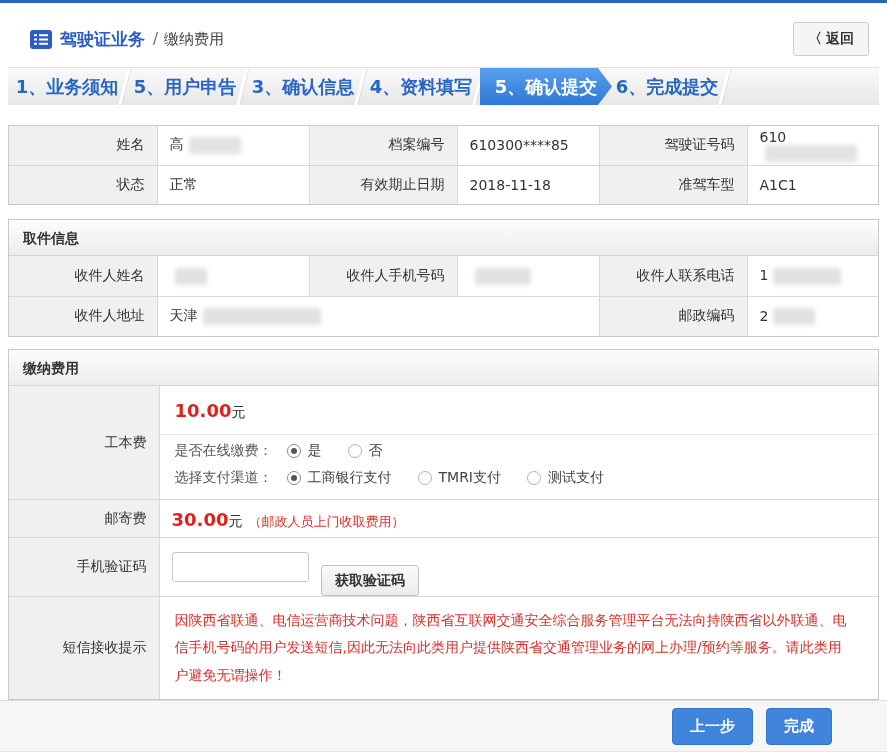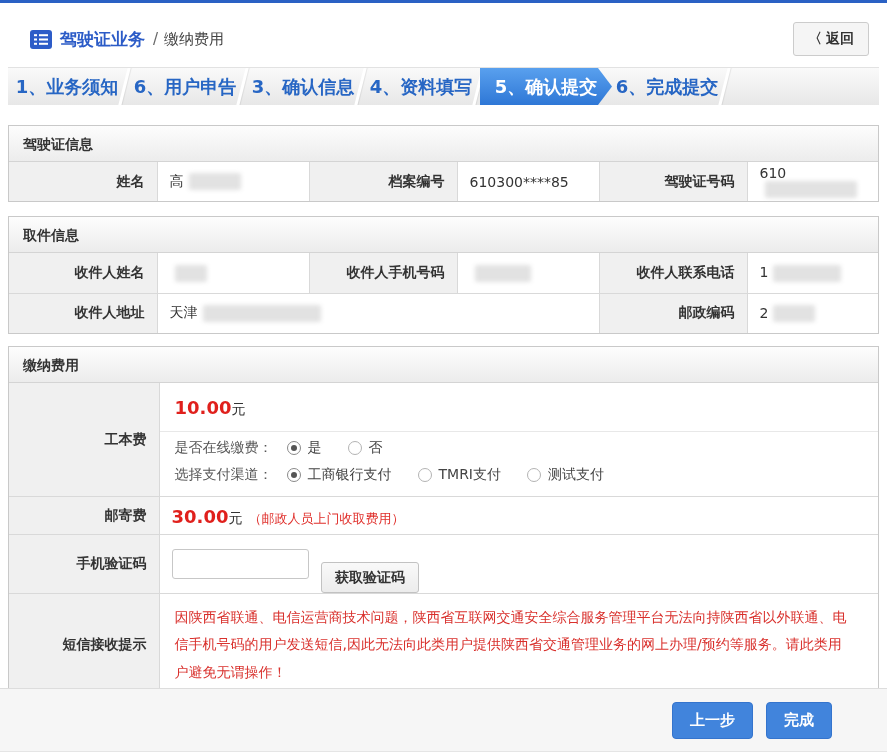--- a/index.html
+++ b/index.html
@@ -33,21 +33,21 @@
 
   
   .section { border:1px solid #c9c9c9; margin:0 8px; }
   .sec-license { margin-top:20px; }
   .sec-pickup { margin-top:14px; }
   .sec-fees { margin-top:12px; }
   .section-header { height:36px; line-height:36px; padding-left:14px; font-size:14px; font-weight:bold;
           color:#333; background:linear-gradient(#fdfdfd,#ececec); border-bottom:1px solid #d4d4d4; }
   table { width:100%; border-collapse:collapse; border-style:hidden; table-layout:fixed; }
   td { border:1px solid #d9d9d9; font-size:14px; vertical-align:middle; }
-  td.lbl { background:#f0f0f0; text-align:right; padding-right:12px; font-weight:bold; color:#333; }
+  td.lbl { background:#f0f0f0; text-align:right; padding-right:12px; font-weight:normal; color:#333; }
   td.val { background:#fff; text-align:left; padding-left:12px; color:#333; }
   .row-std { height:39px; }
   .row-pickup { height:40px; }
 
   .redact { display:inline-block; height:17px; background:#e2e2e2; filter:blur(2px);
             border-radius:2px; vertical-align:middle; margin-left:5px; }
 
   
   .fee-amount-block { margin:0 0 0 0; padding:14px 15px 12px 15px; border-bottom:1px solid #e8e8e8; }
   .fee-amount { color:#e0201c; font-weight:bold; font-size:18px; }
@@ -66,21 +66,21 @@
   .row-code { height:50px; }
   .code-input { width:137px; height:30px; border:1px solid #c7c7c7; border-radius:3px; padding:0 8px;
         font-size:14px; font-family:inherit; vertical-align:middle; }
   .code-btn { height:31px; margin-left:8px; background:linear-gradient(#f9f9f9,#ececec);
         border:1px solid #c2c2c2; border-radius:3px; padding:0 13px; font-size:14px; font-weight:bold;
         color:#333; cursor:pointer; vertical-align:middle; font-family:inherit;margin-top:27px; }
   .row-notice td.val { padding:10px 25px 10px 15px; }
   .notice-text { color:#d9302c; font-size:14px; line-height:1.95; }
 
   
-  .footer { position:absolute; left:0; right:0; bottom:4px; height:64px; background:#f6f6f6;
+  .footer { position:absolute; left:0; right:0; bottom:4px; height:52px; background:#f6f6f6;
         border-top:1px solid #ddd; border-bottom:1px solid #e5e5e5; display:flex; align-items:center;
         justify-content:flex-end; padding-right:55px; }
   .btn-blue { background:#4184dc; border:1px solid #3474cd; border-radius:4px; color:#fff;
         font-size:15px; font-weight:bold; padding:8px 17px; cursor:pointer; font-family:inherit; }
   .btn-blue + .btn-blue { margin-left:13px; }
 </style>
 </head>
 <body>
 
 <div class="top-line"></div>
@@ -99,47 +99,54 @@
   <span class="page-subtitle-sep">/</span>
   <span class="page-subtitle">缴纳费用</span>
   <span class="spacer"></span>
   <button class="back-btn">
     <span class="chev">〈</span><span>返回</span>
   </button>
 </div>
 
 <div class="steps">
   <div class="step">1、业务须知</div>
-  <div class="step">6、用户申告</div>
+  <div class="step">5、用户申告</div>
   <div class="step">3、确认信息</div>
   <div class="step">4、资料填写</div>
   <div class="step active">5、确认提交</div>
   <div class="step">6、完成提交</div>
   <div class="steps-filler"></div>
 </div>
 
 <div class="section sec-license">
-  <div class="section-header">驾驶证信息</div>
   <table>
     <colgroup>
         <col style="width:148px">
         <col style="width:152px">
         <col style="width:148px">
         <col style="width:142px">
         <col style="width:148px">
         <col>
       </colgroup>
     <tbody>
         <tr class="row-std">
       <td class="lbl">姓名</td>
       <td class="val"><span>高</span><span class="redact" style="width:52px"></span></td>
       <td class="lbl">档案编号</td>
       <td class="val"><span>610300****85</span></td>
       <td class="lbl">驾驶证号码</td>
       <td class="val"><span>610</span><span class="redact" style="width:92px"></span></td>
+    </tr>
+    <tr class="row-std">
+      <td class="lbl">状态</td>
+      <td class="val"><span>正常</span></td>
+      <td class="lbl">有效期止日期</td>
+      <td class="val"><span>2018-11-18</span></td>
+      <td class="lbl">准驾车型</td>
+      <td class="val"><span>A1C1</span></td>
     </tr>
   </tbody>
     </table>
 </div>
 
 <div class="section sec-pickup">
   <div class="section-header">取件信息</div>
   <table>
     <colgroup>
         <col style="width:148px">

